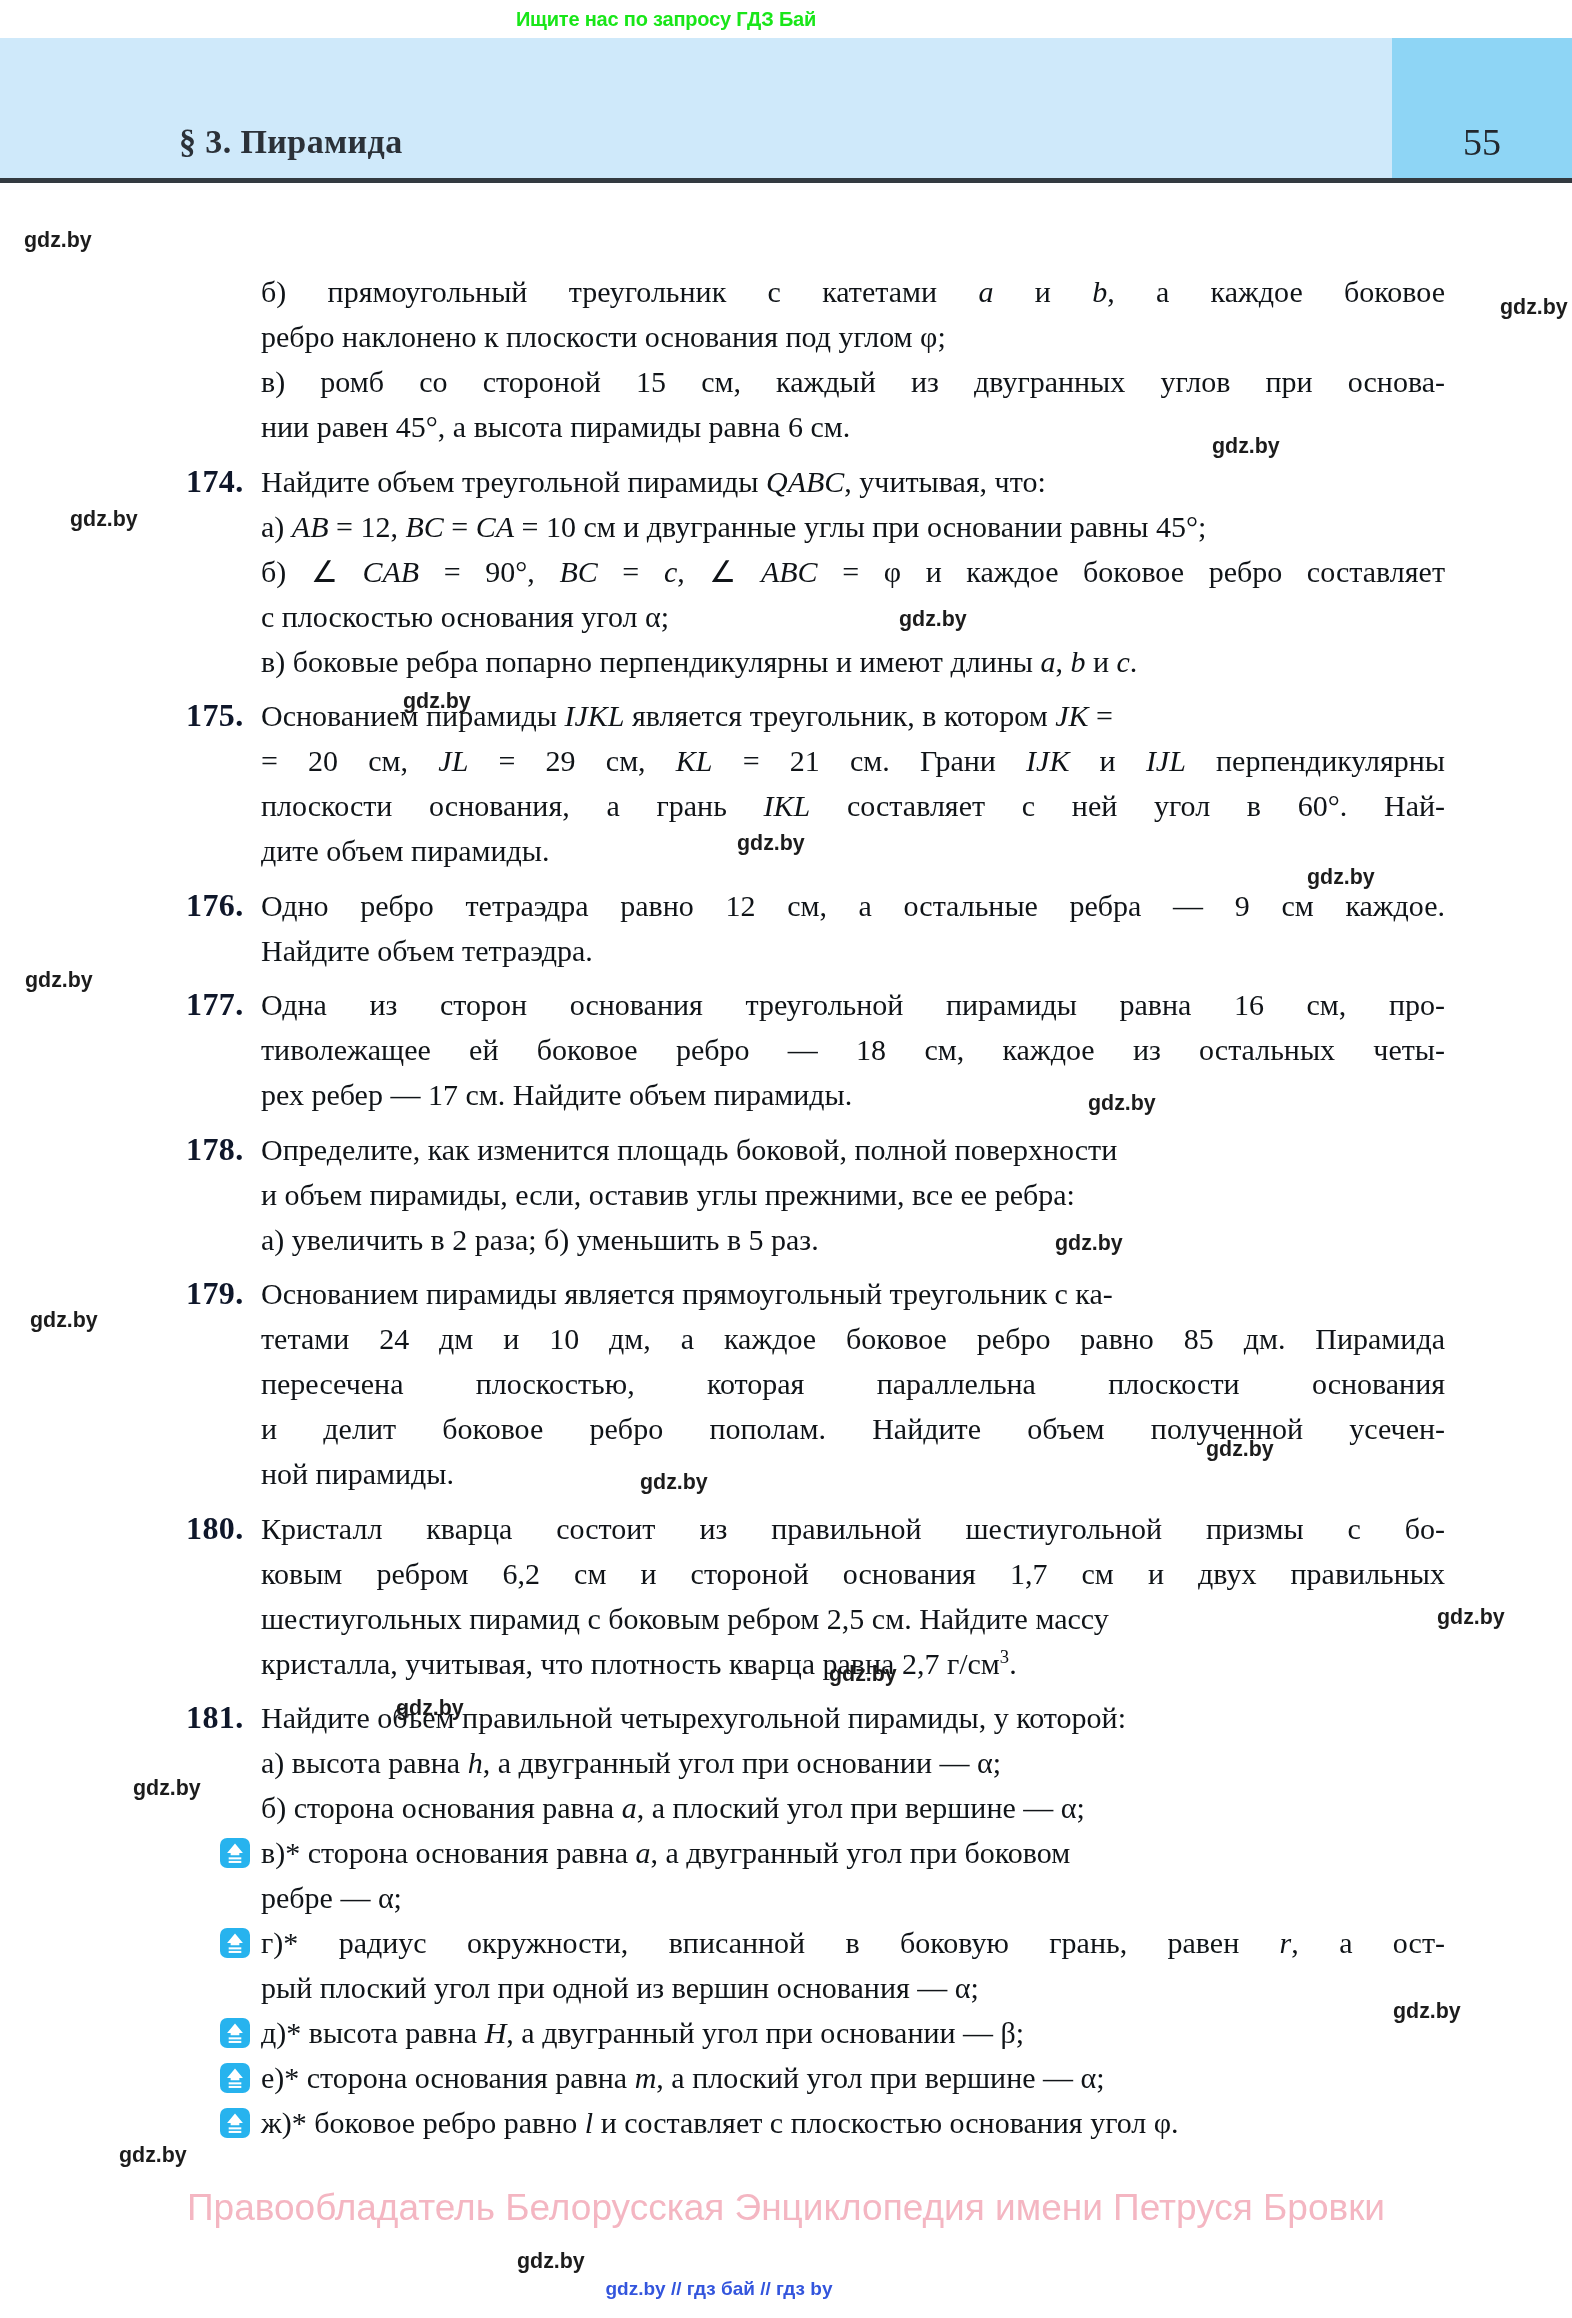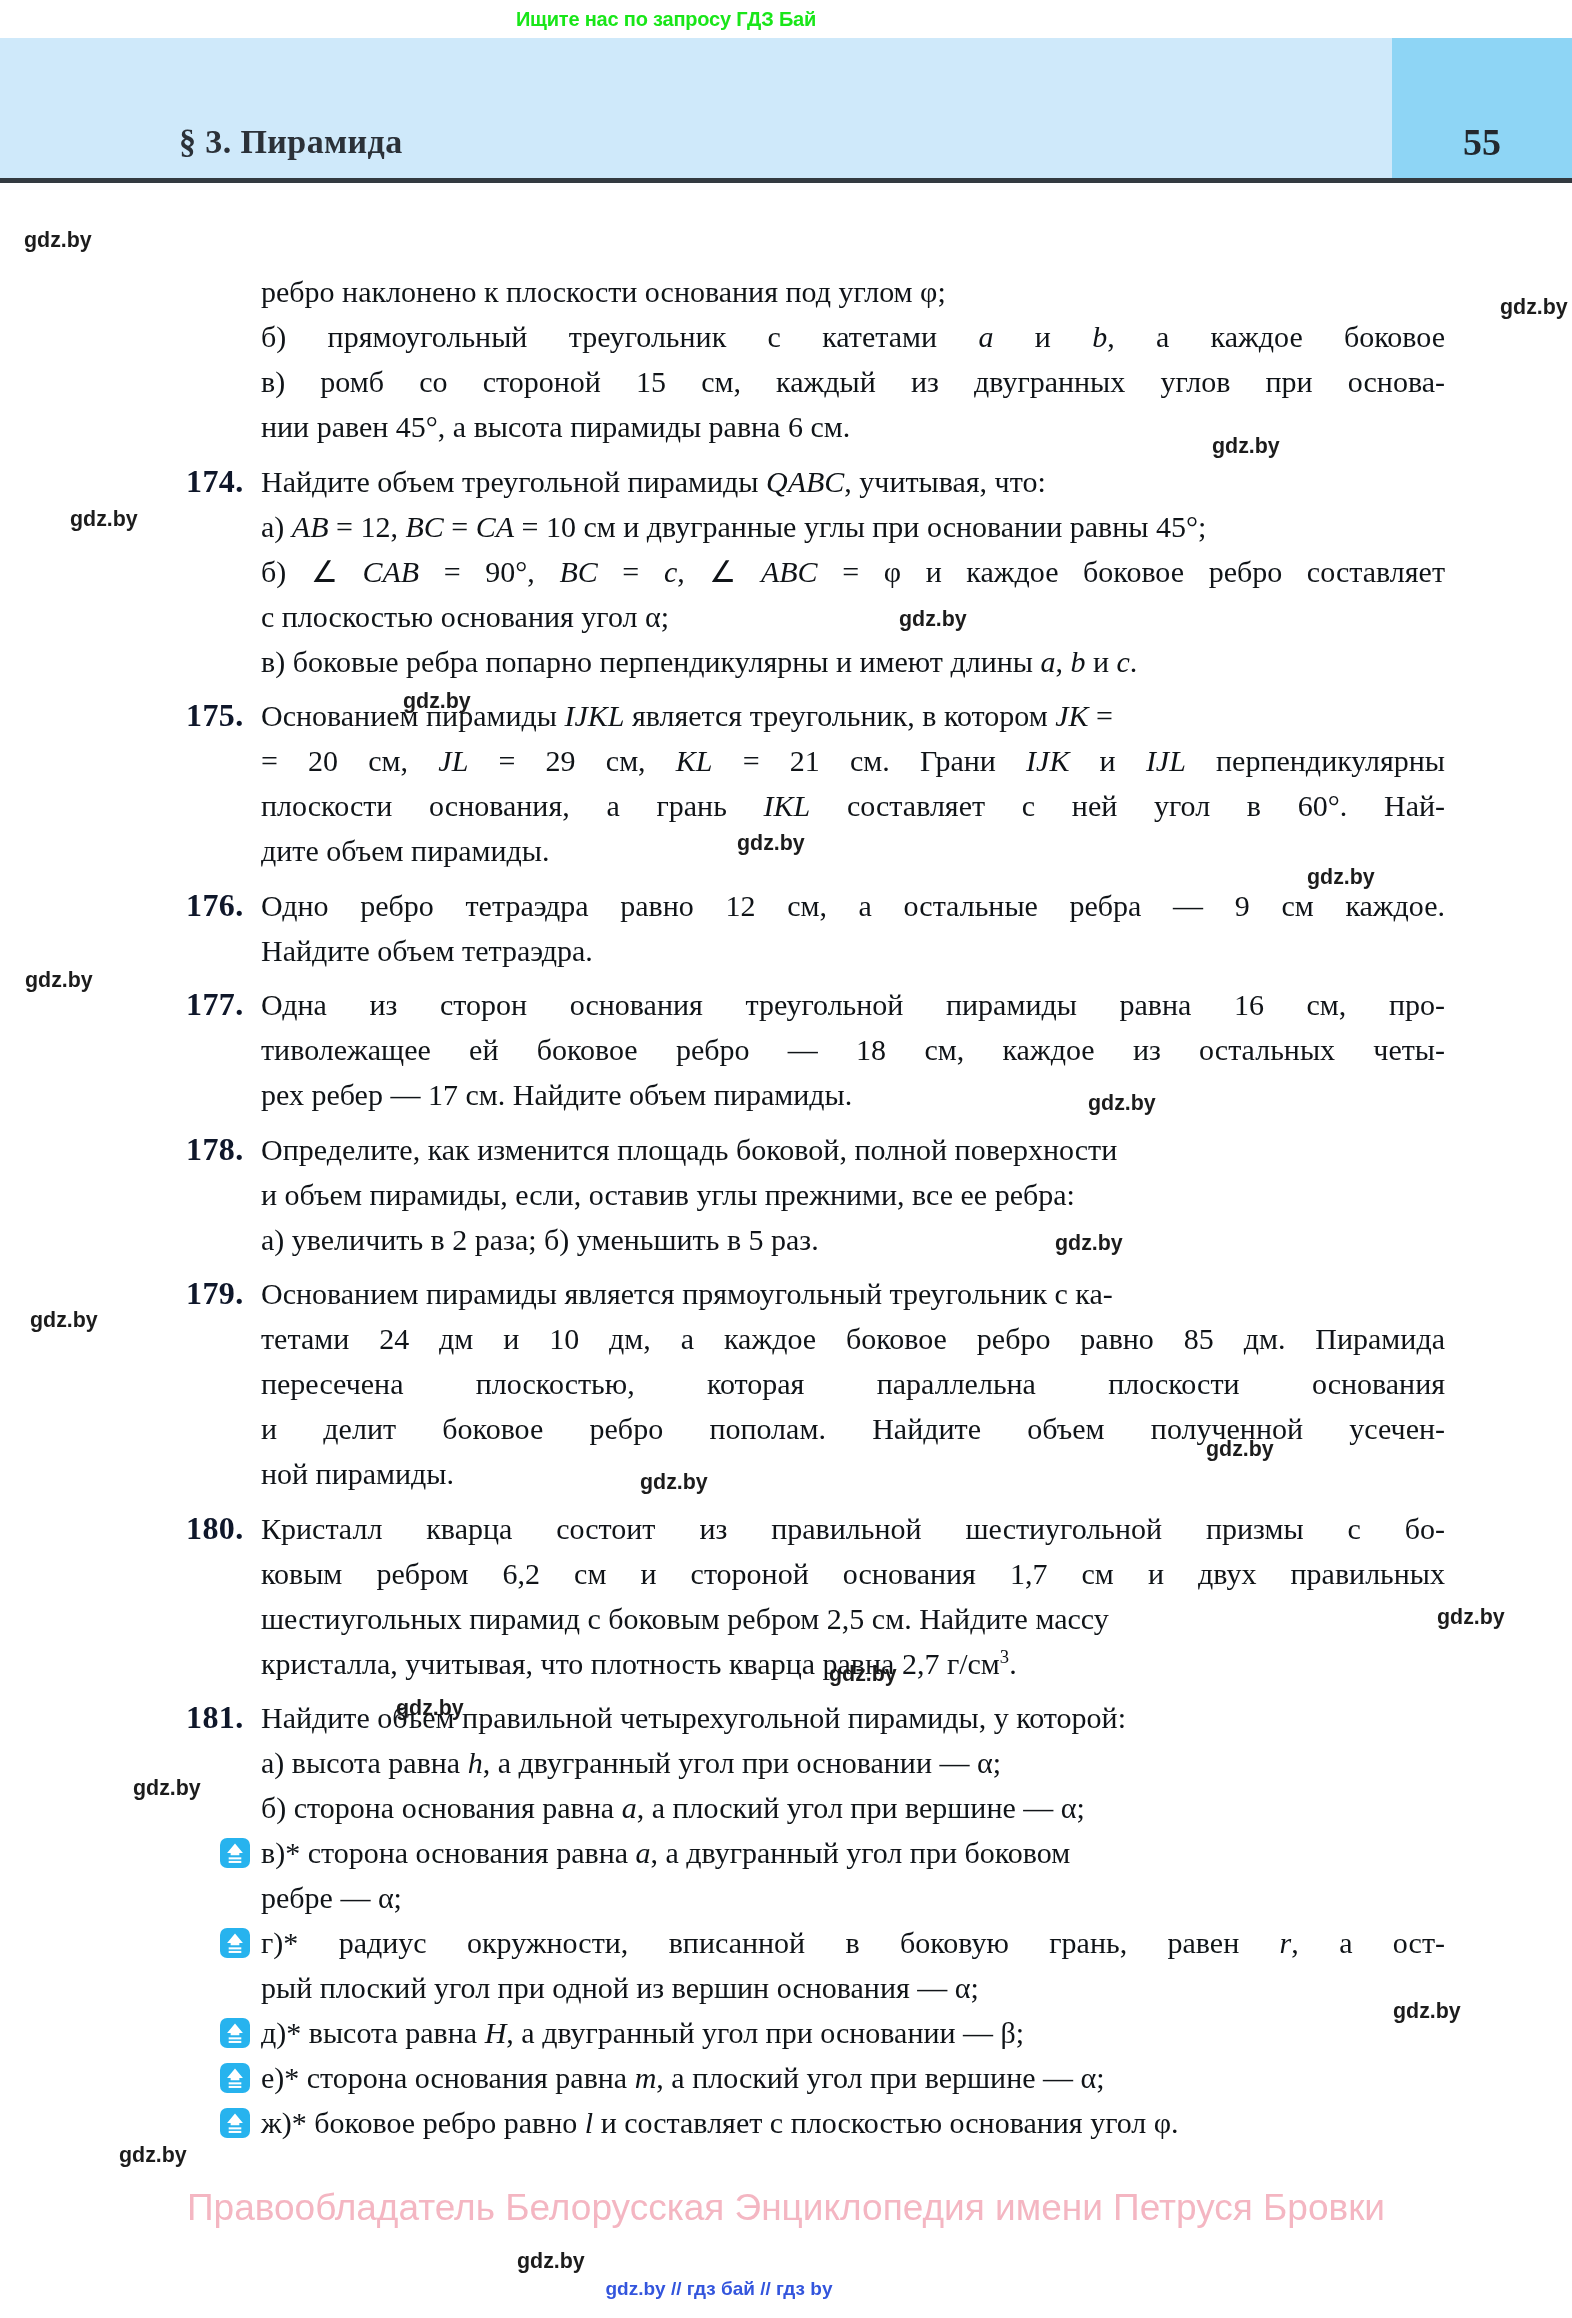--- a/index.html
+++ b/index.html
@@ -57,21 +57,21 @@
     color: #2b3138;
     letter-spacing: 0.4px;
     white-space: nowrap;
   }
   .header-pageno {
     position: absolute;
     top: 120px; right: 0;
     width: 180px;
     text-align: center;
     font-family: "Liberation Serif", serif;
-    font-weight: bold;
+    font-weight: normal;
     font-size: 38px;
     color: #22282e;
   }
 
   
   .content {
     position: absolute;
     top: 269px; left: 0;
     width: 1572px;
   }
@@ -170,22 +170,22 @@
 <div class="header-page-box"></div>
 <div class="header-rule"></div>
 <div class="header-title">§ 3. Пирамида</div>
 <div class="header-pageno">55</div>
 
 <div class="content">
 
   <div class="prob">
     <div class="prob-num blank">000.</div>
     <div class="prob-body">
+      <span class="line just"><span>б) прямоугольный треугольник с катетами </span><i>a</i><span> и </span><i>b</i><span>, а каждое боковое</span></span>
       <span class="line">ребро наклонено к плоскости основания под углом φ;</span>
-      <span class="line just"><span>б) прямоугольный треугольник с катетами </span><i>a</i><span> и </span><i>b</i><span>, а каждое боковое</span></span>
       <span class="line just">в) ромб со стороной 15 см, каждый из двугранных углов при основа-</span>
       <span class="line">нии равен 45°, а высота пирамиды равна 6 см.</span>
     </div>
   </div>
 
   <div id="problems-root">
       <div class="prob">
         <div class="prob-num">174.</div>
         <div class="prob-body">
           <span class="line sub-item">Найдите объем треугольной пирамиды <i>QABC</i>, учитывая, что:</span>

